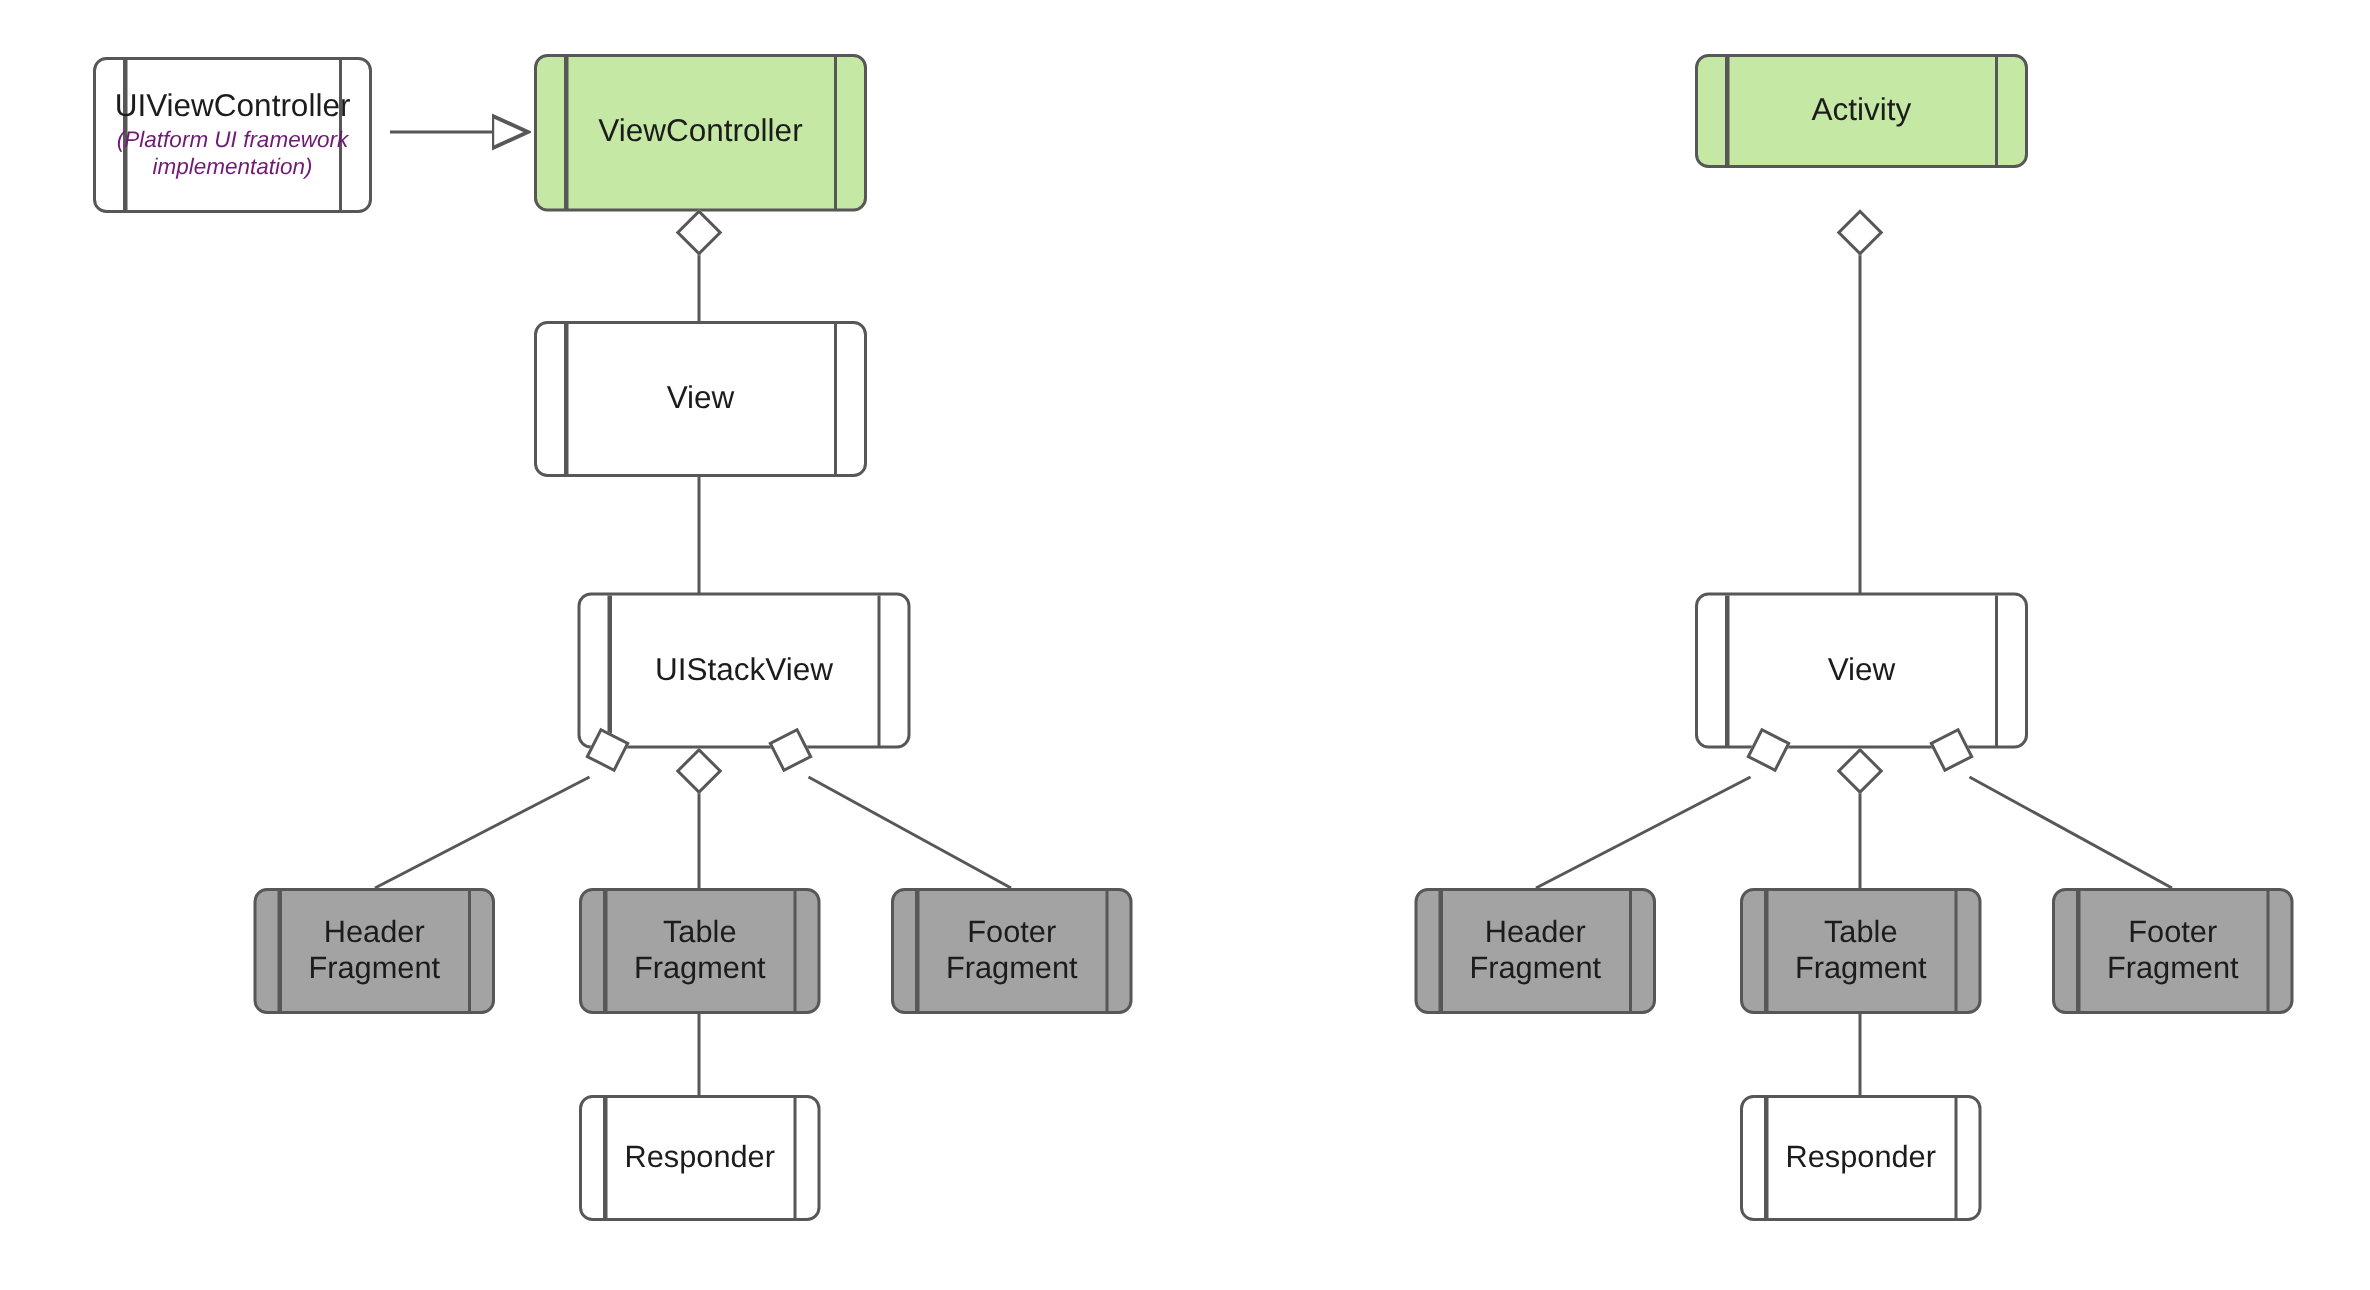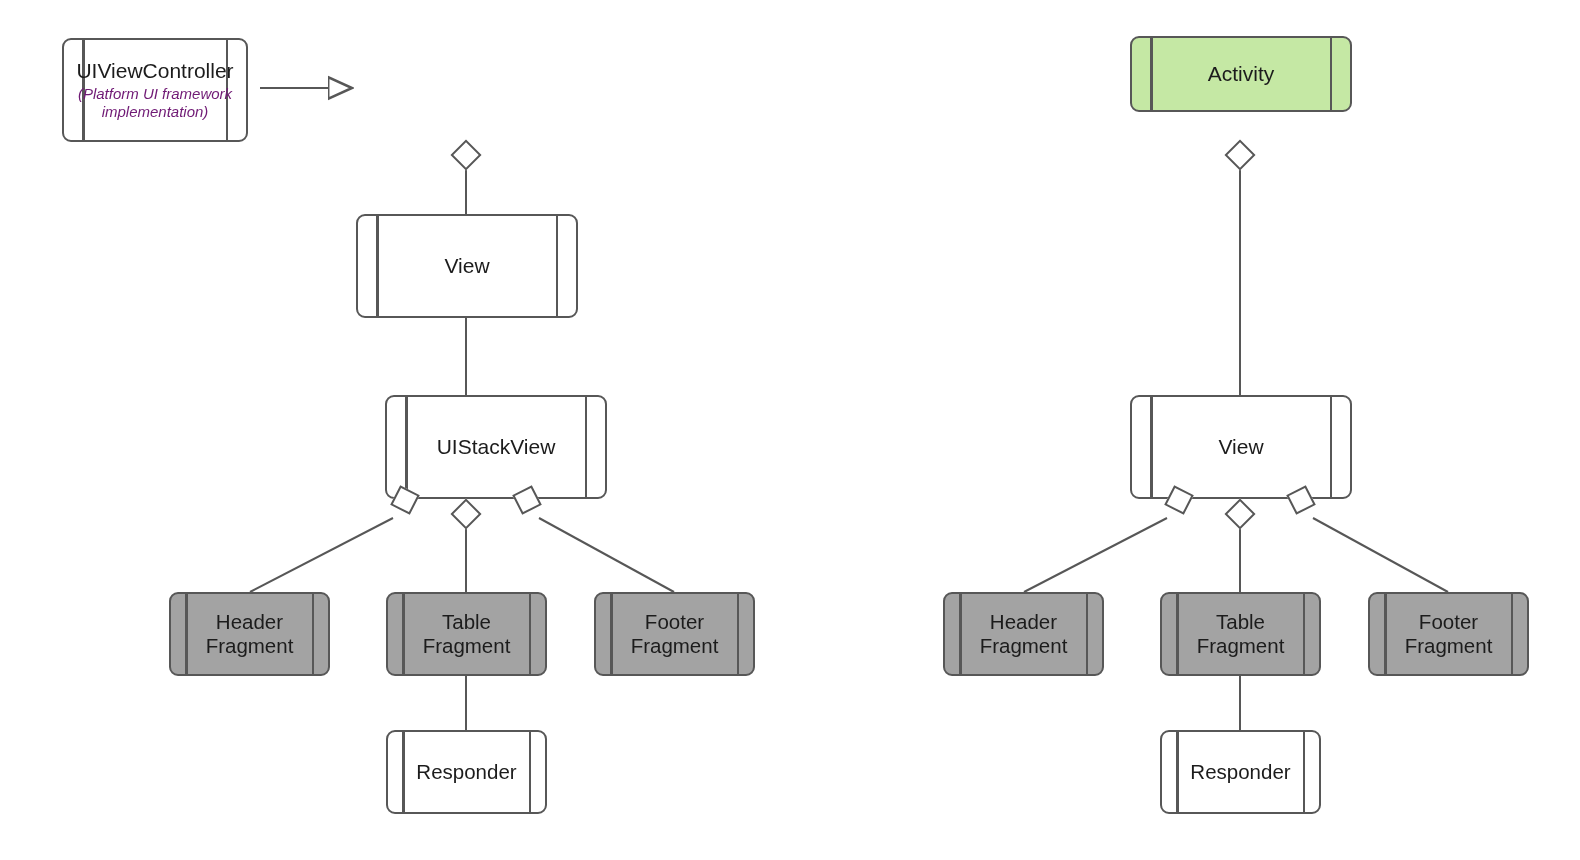--- a/index.html
+++ b/index.html
@@ -118,20 +118,27 @@
 
   <div class="node fill-white" style="left:38px;top:38px;width:186px;height:104px;margin-left:24px;">
     <span class="bar left"></span>
     <span class="bar right"></span>
     <span class="labelwrap">
       <span class="title">UIViewController</span>
       <span class="subtitle">(Platform UI framework implementation)</span>
     </span>
   </div>
 
+  <div class="node fill-green" style="left:356px;top:36px;width:222px;height:105px;">
+    <span class="bar left"></span>
+    <span class="bar right"></span>
+    <span class="labelwrap">
+      <span class="title">ViewController</span>
+    </span>
+  </div>
   <div class="diamond" style="left:455px;top:144px;"></div>
 
   <div class="node fill-white" style="left:356px;top:214px;width:222px;height:104px;">
     <span class="bar left"></span>
     <span class="bar right"></span>
     <span class="labelwrap">
       <span class="title">View</span>
     </span>
   </div>
 

